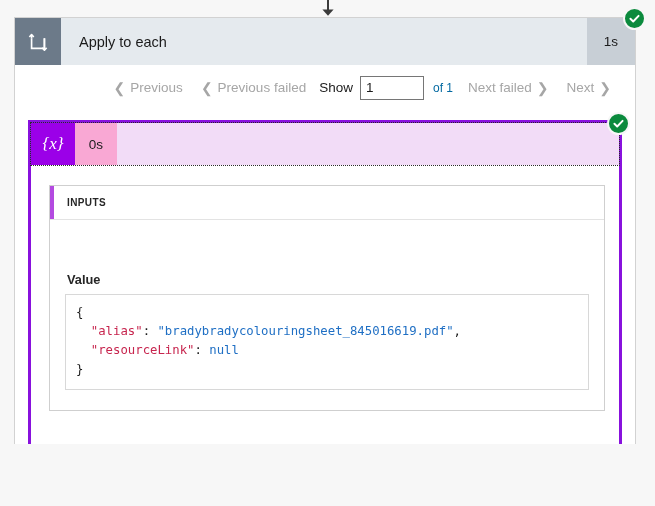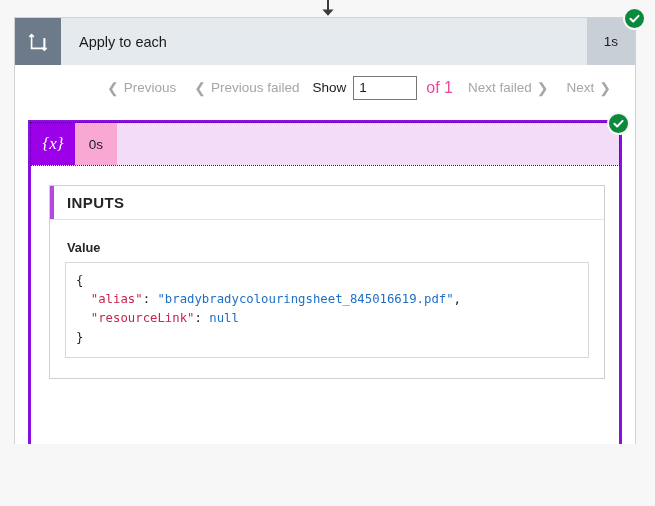--- a/index.html
+++ b/index.html
@@ -125,22 +125,22 @@
     height: 24px;
     border: 1px solid #767676;
     background: #fff;
     font-size: 13.5px;
     color: #1b1b1b;
     padding: 0 5px;
     box-sizing: border-box;
     font-family: inherit;
   }
   .pager-of {
-    font-size: 16px;
-    color: #ec4899;
+    font-size: 12px;
+    color: #0369a1;
     padding: 0 6px 0 9px;
     white-space: nowrap;
   }
   .chev { font-size: 14px; line-height: 1; color: #a6a6a6; }
 
   
   .action-card {
     position: absolute;
     left: 28px;
     top: 120px;
@@ -207,35 +207,35 @@
     position: relative;
     padding-left: 17px;
   }
   .inputs-accent {
     position: absolute;
     left: 0; top: 0; bottom: 0;
     width: 4px;
     background: #b34ae0;
   }
   .inputs-header-text {
-    font-size: 15px;
+    font-size: 10px;
     font-weight: bold;
     letter-spacing: .4px;
     color: #262626;
   }
   .inputs-body {
     padding: 16px 15px 20px 15px;
   }
   .field-label {
     font-size: 12.8px;
     font-weight: bold;
     color: #262626;
     margin: 0 0 7px 2px;
   }
-  .field-label.second { margin-top: 4px; }
+  .field-label.second { margin-top: 36px; }
 
   .readonly-box {
     border: 1px solid #d8d8d8;
     background: #fff;
     font-family: "DejaVu Sans Mono", "Liberation Mono", monospace;
     font-size: 12.3px;
     color: #1b1b1b;
     padding: 7px 10px;
     box-sizing: border-box;
   }

